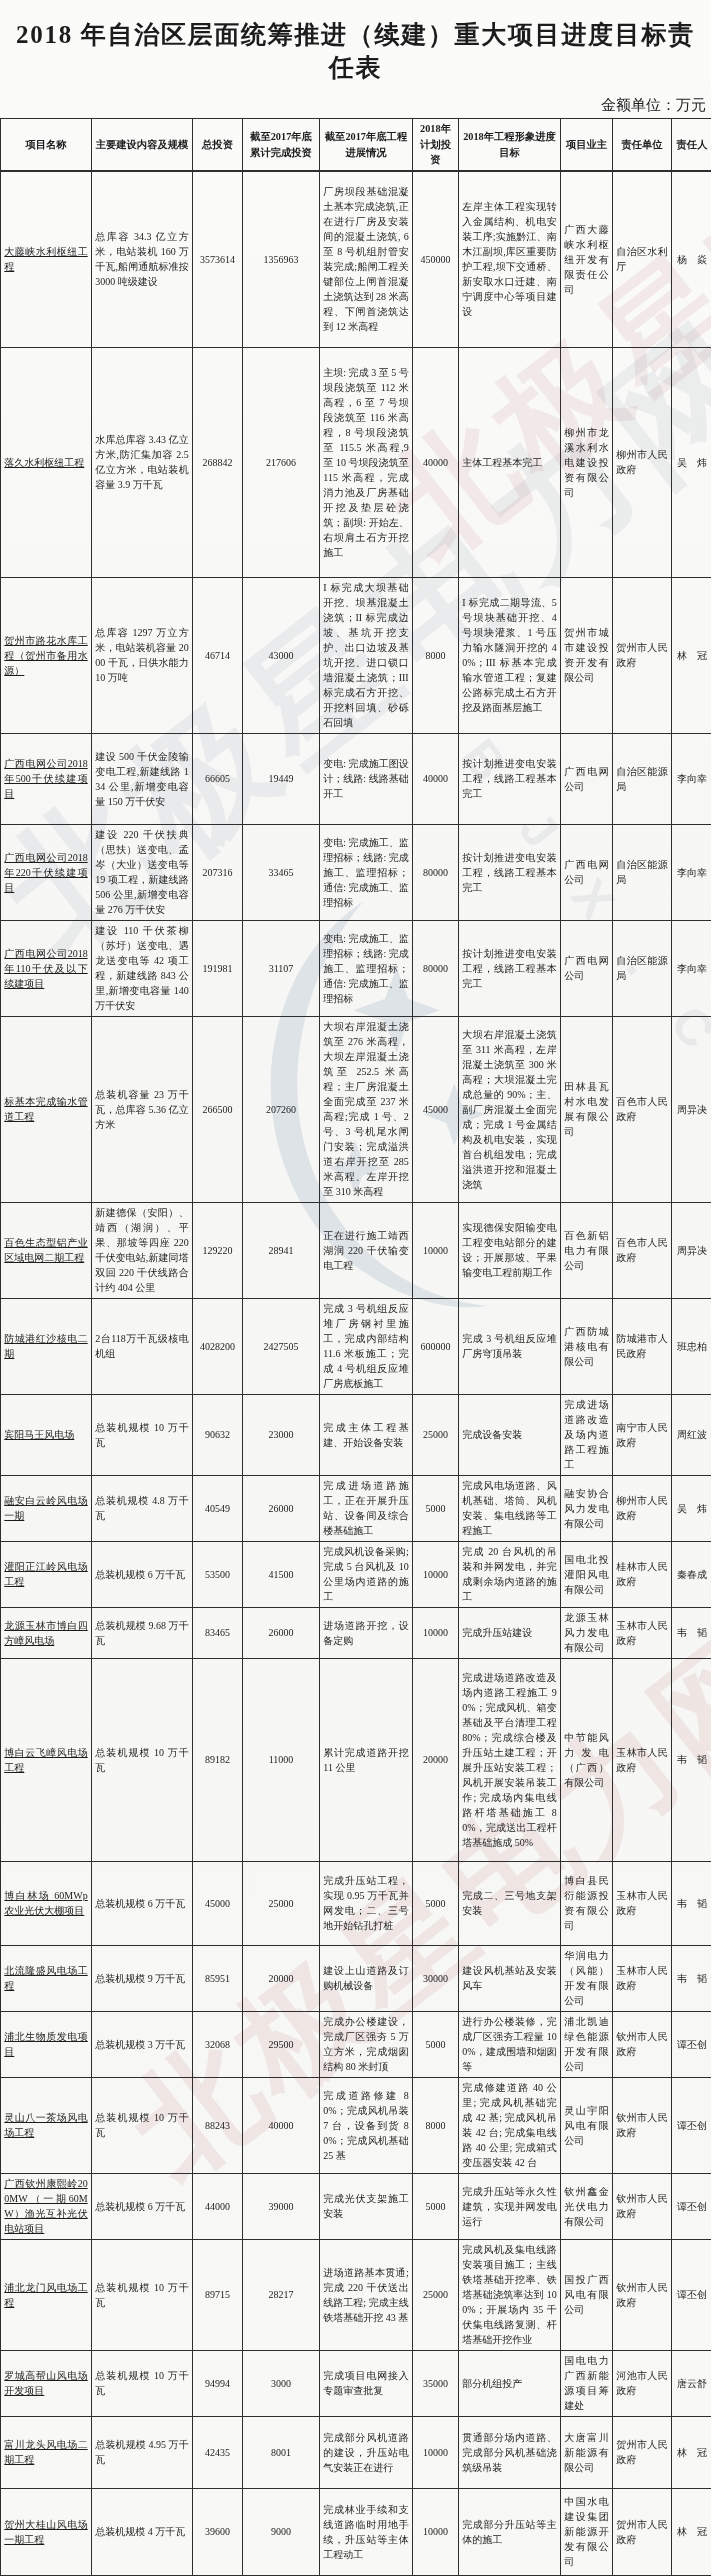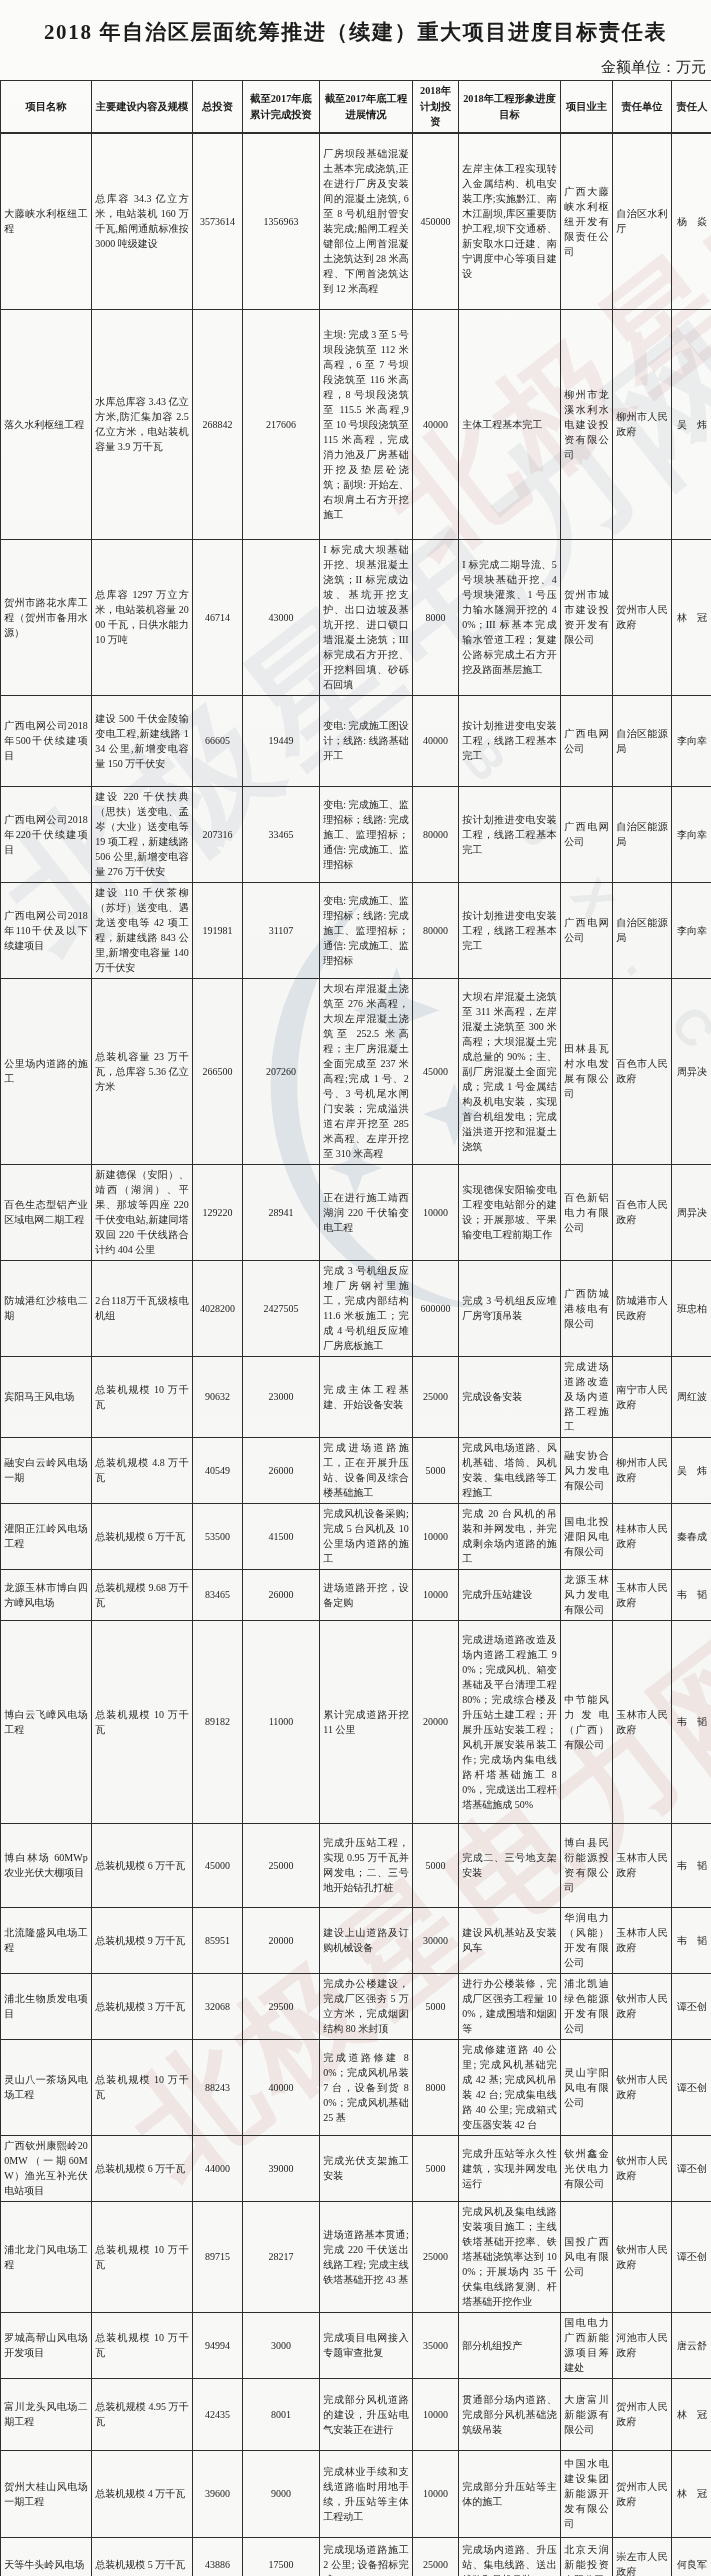--- a/index.html
+++ b/index.html
@@ -61,21 +61,21 @@
     letter-spacing:21.5px;
   }
   .wm-logo{
     top:868px;left:190px;
     opacity:0.30;
   }
   
   .doc-title{
     position:relative;z-index:1;
     text-align:center;
-    font-size:21px;
+    font-size:25px;
     font-weight:700;
     letter-spacing:1.7px;
     padding:18px 8.3px 0 8.3px;
   }
   .unit-note{
     position:relative;z-index:1;
     text-align:right;
     font-size:15px;
     padding:11.6px 5px 3.3px 0;
   }
@@ -98,21 +98,21 @@
     background:transparent;
   }
   table.projects thead th{
     font-size:10.3px;
     font-weight:700;
     text-align:center;
     height:33px;
     border-bottom:2.5px double #2e2e2e;
   }
   table.projects tbody tr{border-top:1.7px solid #2e2e2e;}
-  td.c-name{text-align:justify;}
+  td.c-name{text-align:justify;text-decoration:underline;}
   td.c-content{text-align:justify;}
   td.c-total,td.c-done2017,td.c-plan2018{text-align:center;}
   td.c-progress2017,td.c-target2018,td.c-owner,td.c-unit{text-align:justify;}
   td.c-person{text-align:center;}
   
   tbody tr:nth-child(1){height:176px}
   tbody tr:nth-child(2){height:230px}
   tbody tr:nth-child(3){height:149px}
   tbody tr:nth-child(4){height:91px}
   tbody tr:nth-child(5){height:94px}
@@ -250,21 +250,21 @@
           <td class="c-total">191981</td>
           <td class="c-done2017">31107</td>
           <td class="c-progress2017">变电: 完成施工、监理招标；线路: 完成施工、监理招标；通信: 完成施工、监理招标</td>
           <td class="c-plan2018">80000</td>
           <td class="c-target2018">按计划推进变电安装工程，线路工程基本完工</td>
           <td class="c-owner">广西电网公司</td>
           <td class="c-unit">自治区能源局</td>
           <td class="c-person">李向幸</td>
         </tr>
         <tr>
-          <td class="c-name">公里场内道路的施工</td>
+          <td class="c-name">标基本完成输水管道工程</td>
           <td class="c-content">总装机容量 23 万千瓦，总库容 5.36 亿立方米</td>
           <td class="c-total">266500</td>
           <td class="c-done2017">207260</td>
           <td class="c-progress2017">大坝右岸混凝土浇筑至 276 米高程，大坝左岸混凝土浇筑至 252.5 米高程；主厂房混凝土全面完成至 237 米高程;完成 1 号、2 号、3 号机尾水闸门安装；完成溢洪道右岸开挖至 285 米高程、左岸开挖至 310 米高程</td>
           <td class="c-plan2018">45000</td>
           <td class="c-target2018">大坝右岸混凝土浇筑至 311 米高程，左岸混凝土浇筑至 300 米高程；大坝混凝土完成总量的 90%；主、副厂房混凝土全面完成；完成 1 号金属结构及机电安装，实现首台机组发电；完成溢洪道开挖和混凝土浇筑</td>
           <td class="c-owner">田林县瓦村水电发展有限公司</td>
           <td class="c-unit">百色市人民政府</td>
           <td class="c-person">周异决</td>
         </tr>

